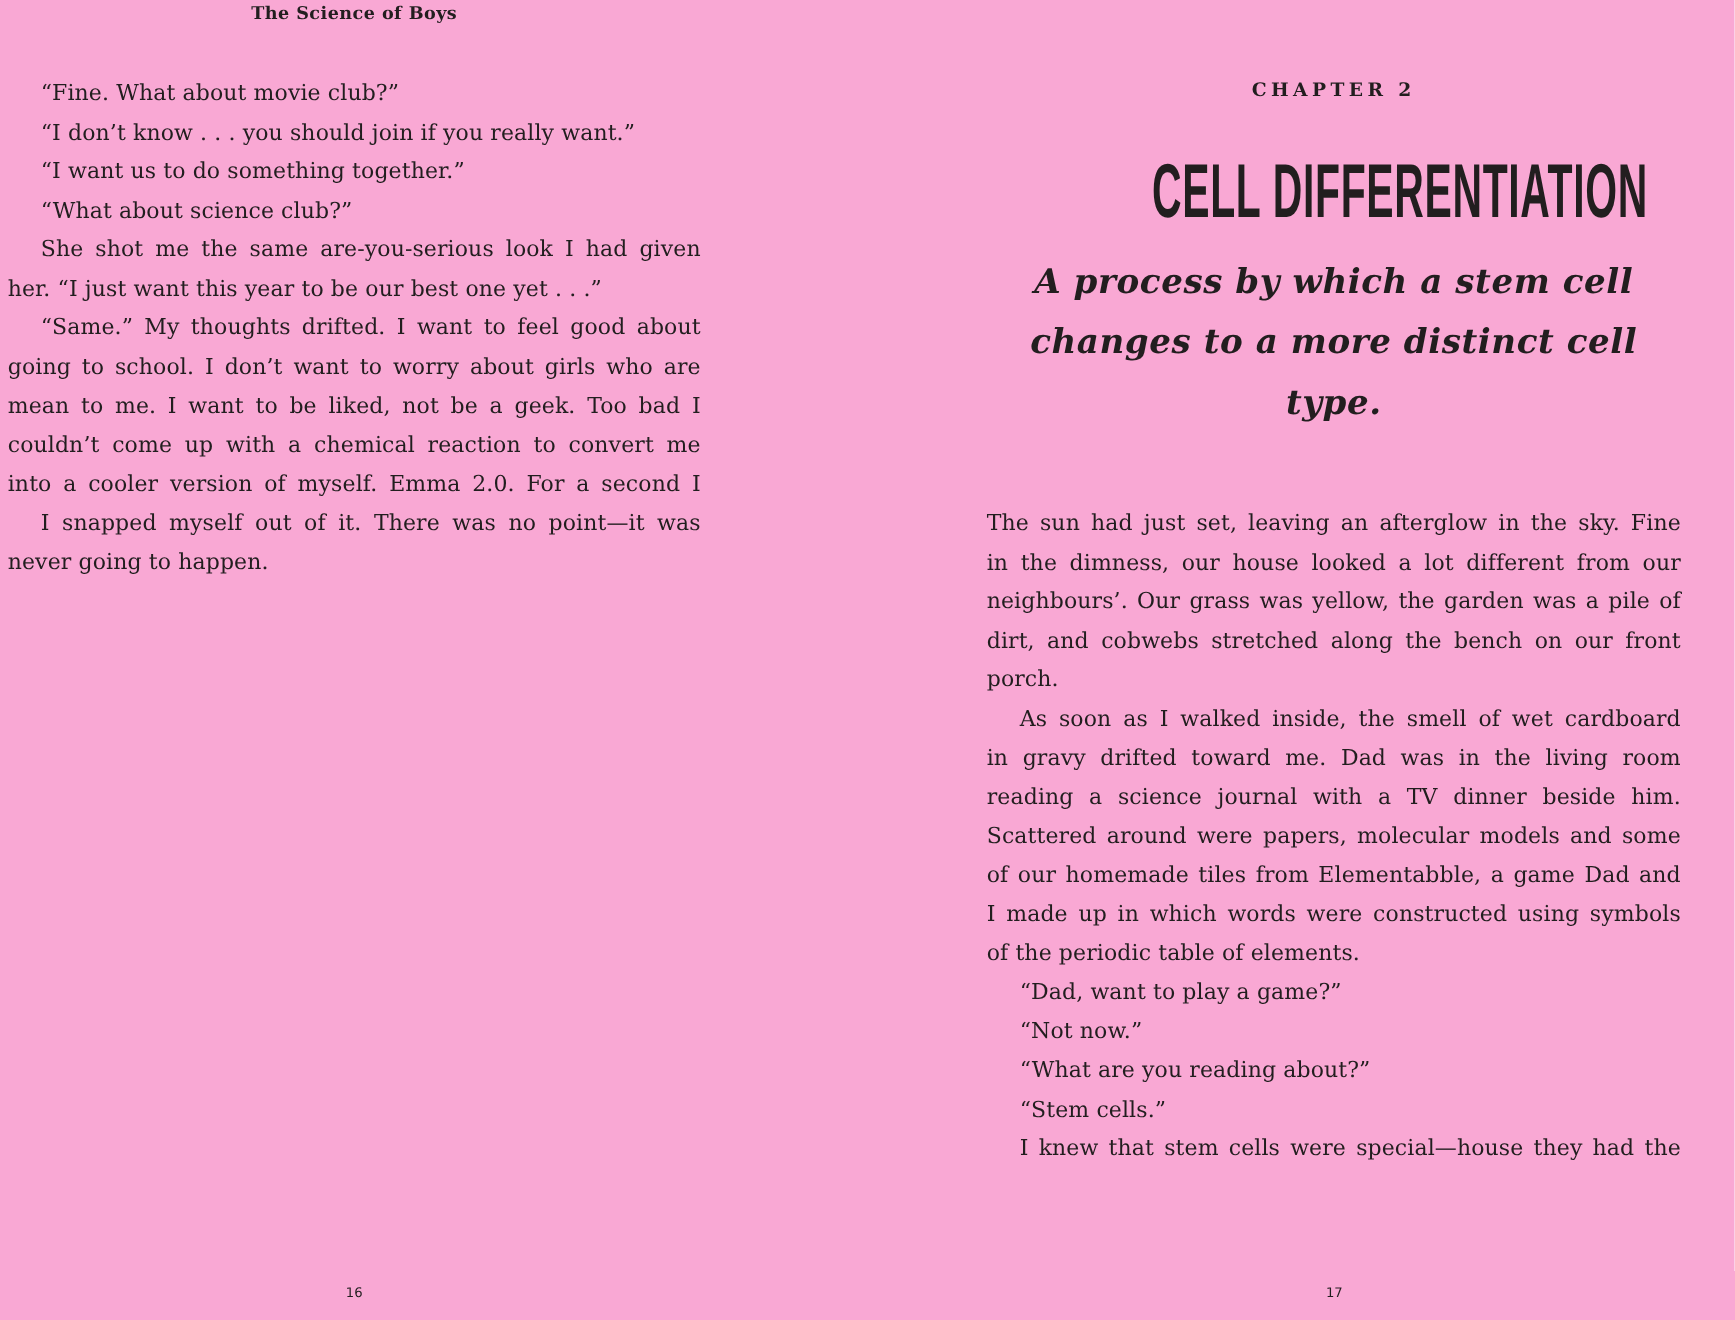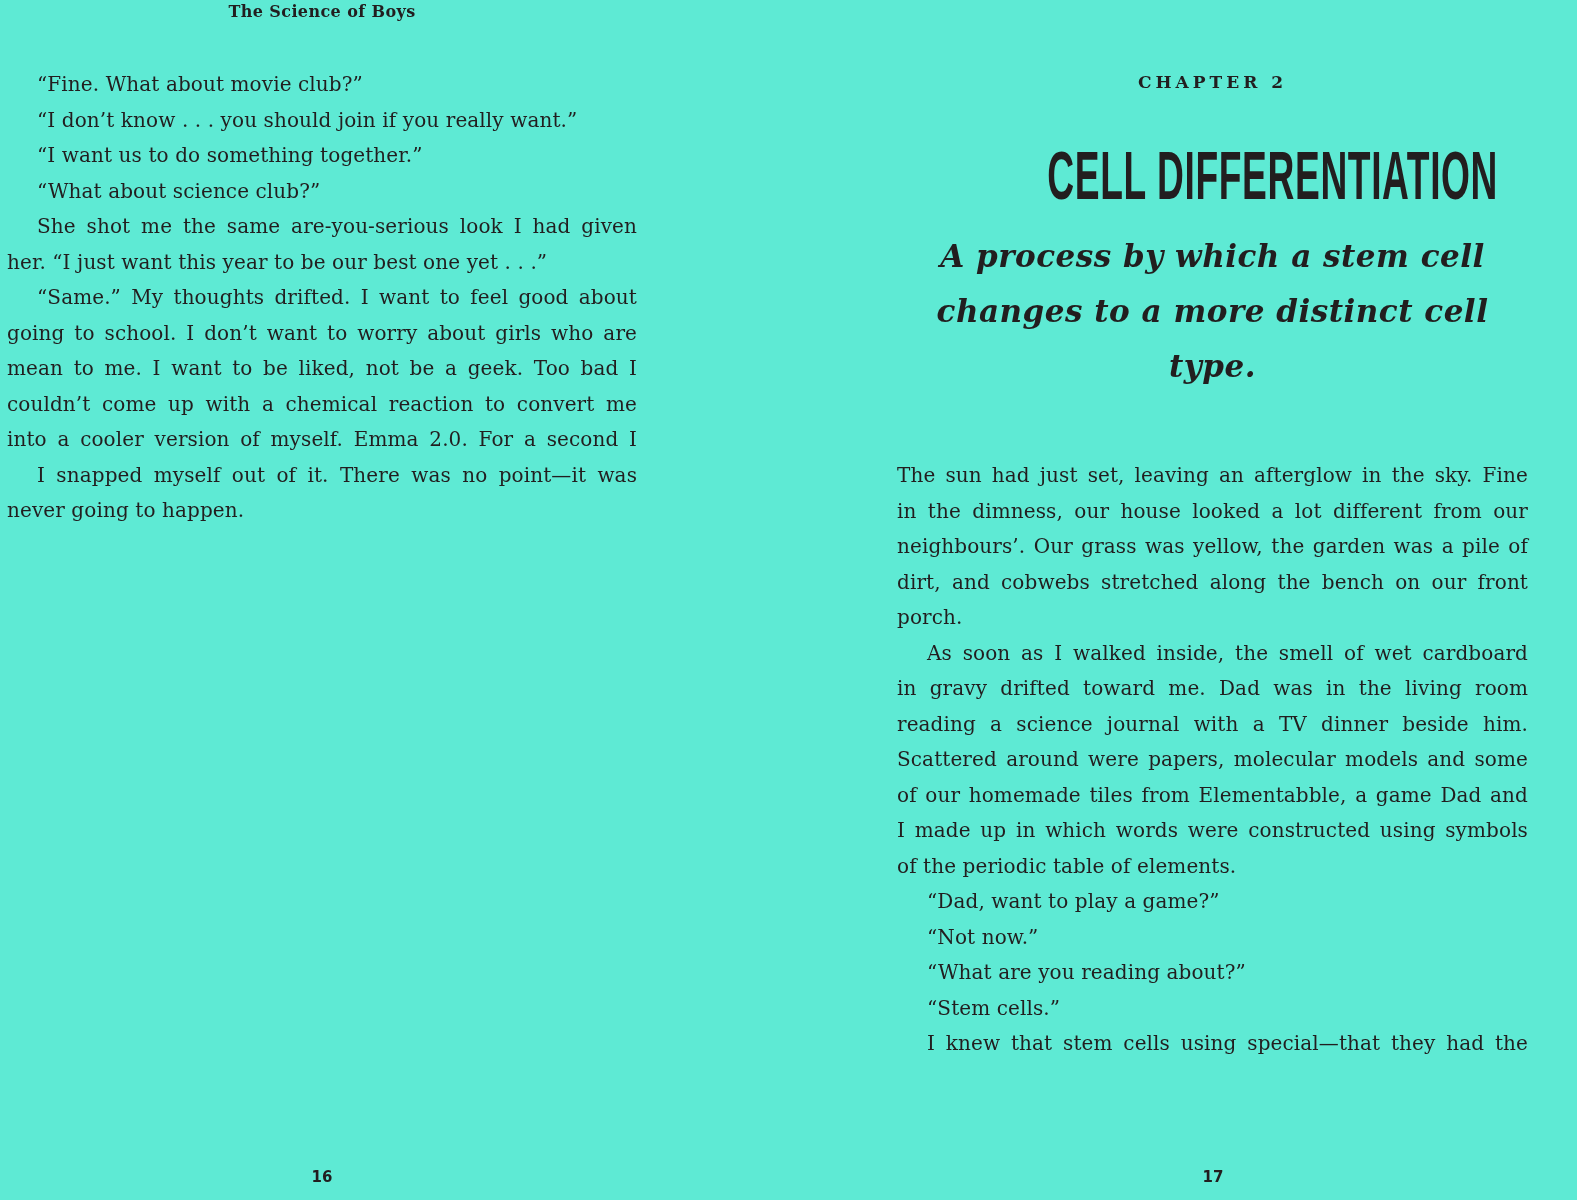--- a/index.html
+++ b/index.html
@@ -4,21 +4,21 @@
 <style>
   html, body {
     margin: 0;
     padding: 0;
     background: #ffffff;
   }
   .spread {
     position: relative;
     width: 1577px;
     height: 1200px;
-    background: #5eead4;
+    background: #f9a8d4;
     overflow: hidden;
     font-family: "DejaVu Serif", serif;
     color: #221e1f;
   }
   .page {
     position: absolute;
     top: 0;
     height: 1200px;
   }
   .page.left  { left: 0;     width: 788px; }
@@ -97,22 +97,22 @@
     letter-spacing: 0.5px;
   }
 
   
   .folio {
     position: absolute;
     top: 1168px;
     width: 630px;
     text-align: center;
     font-family: "DejaVu Sans", sans-serif;
-    font-size: 15px;
-    font-weight: bold;
+    font-size: 12px;
+    font-weight: normal;
   }
   .folio.on-left  { left: 7px; }
   .folio.on-right { left: 110px; }
 </style>
 </head>
 <body>
 
 <div class="spread">
 
   <section class="page left">
@@ -154,18 +154,18 @@
         <div class="line">in gravy drifted toward me. Dad was in the living room</div>
         <div class="line">reading a science journal with a TV dinner beside him.</div>
         <div class="line">Scattered around were papers, molecular models and some</div>
         <div class="line">of our homemade tiles from Elementabble, a game Dad and</div>
         <div class="line">I made up in which words were constructed using symbols</div>
         <div class="line last">of the periodic table of elements.</div>
         <div class="line first last">“Dad, want to play a game?”</div>
         <div class="line first last">“Not now.”</div>
         <div class="line first last">“What are you reading about?”</div>
         <div class="line first last">“Stem cells.”</div>
-        <div class="line first">I knew that stem cells using special—that they had the</div>
+        <div class="line first">I knew that stem cells were special—house they had the</div>
       </div>
     <footer class="folio on-right">17</footer>
   </section>
 
 </div>
 
 </body></html>

